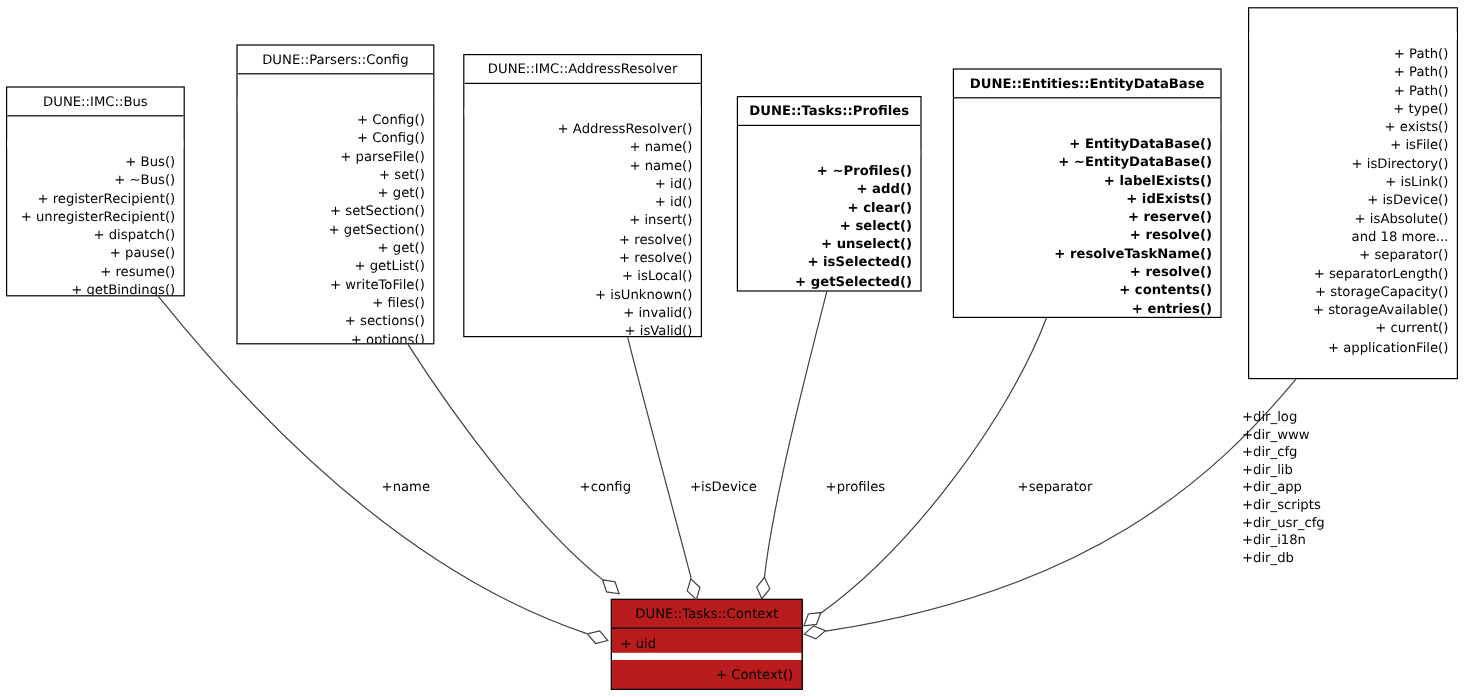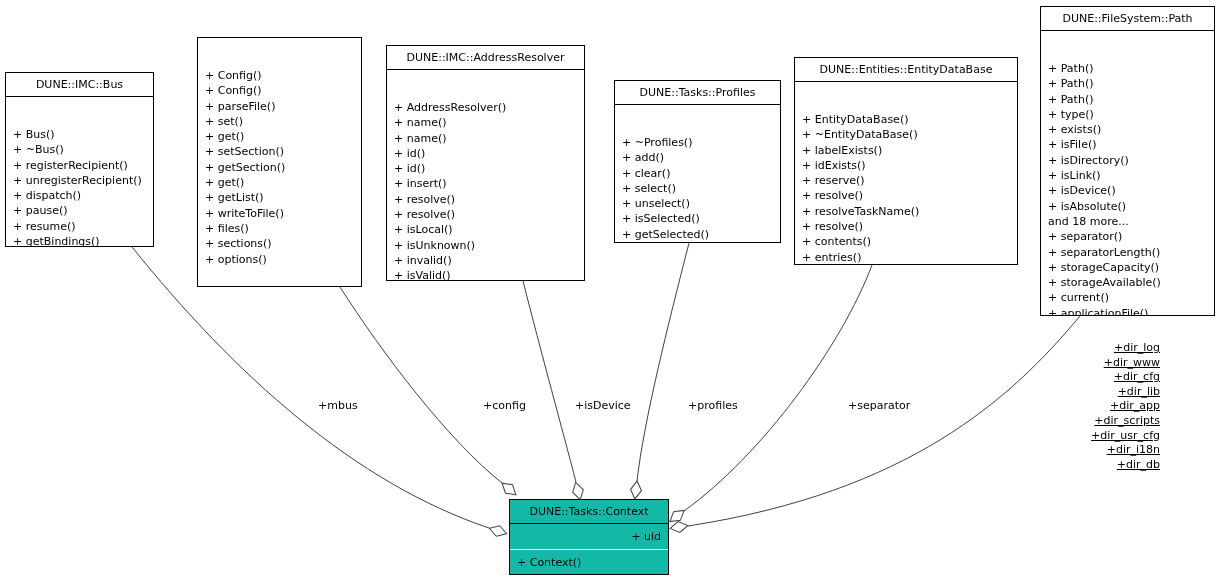--- a/index.html
+++ b/index.html
@@ -6,60 +6,61 @@
   #canvas {
     position:relative; width:1220px; height:581px;
     font-family:"DejaVu Sans", sans-serif; font-size:11px; color:#000;
     background:#ffffff; overflow:hidden;
   }
   .class-box {
     position:absolute; box-sizing:border-box;
     background:#ffffff; border:1px solid #000;
     overflow:hidden;
   }
-  .class-box.focus { background:#14b8a6; }
+  .class-box.focus { background:#b91c1c; }
   .class-title {
     text-align:center; line-height:13px; padding:5px 2px;
     border-bottom:1px solid #000; white-space:nowrap;
   }
   .class-attrs {
-    height:26px; box-sizing:border-box; border-bottom:1px solid #ffffff;
-    padding:6px 7px; line-height:13px;text-align:right;
+    height:26px; box-sizing:border-box; border-bottom:6px solid #ffffff;
+    padding:6px 7px; line-height:13px;
   }
   .class-methods {
-    padding:4px 7px; line-height:15.3px; text-align:left;
+    padding:4px 7px; line-height:15.3px; text-align:right;
   }
   .multiline { white-space:pre-line; }
   svg.edges {
     position:absolute; left:0; top:0; z-index:3; pointer-events:none;
   }
   .edge-label {
     position:absolute; z-index:4; line-height:13px; white-space:nowrap;
   }
-  .edge-label.block { text-align:right; line-height:14.6px; white-space:pre-line;text-decoration:underline; }
+  .edge-label.block { text-align:left; line-height:14.6px; white-space:pre-line; }
 </style>
 </head>
 <body>
 
 <div id="canvas">
 
   <div class="class-box" style="left:5px;top:72px;width:149px;height:175px;">
     <div class="class-title">DUNE::IMC::Bus</div>
     <div class="class-attrs"></div>
     <div class="class-methods multiline">+ Bus()
 + ~Bus()
 + registerRecipient()
 + unregisterRecipient()
 + dispatch()
 + pause()
 + resume()
 + getBindings()</div>
   </div>
 
   <div class="class-box" style="left:197px;top:37px;width:165px;height:250px;">
+    <div class="class-title">DUNE::Parsers::Config</div>
     <div class="class-attrs"></div>
     <div class="class-methods multiline">+ Config()
 + Config()
 + parseFile()
 + set()
 + get()
 + setSection()
 + getSection()
 + get()
 + getList()
@@ -79,49 +80,48 @@
 + id()
 + insert()
 + resolve()
 + resolve()
 + isLocal()
 + isUnknown()
 + invalid()
 + isValid()</div>
   </div>
 
-  <div class="class-box" style="left:614px;top:80px;width:167px;height:163px;">
+  <div class="class-box" style="left:614px;top:80px;width:154px;height:163px;font-weight:bold;">
     <div class="class-title">DUNE::Tasks::Profiles</div>
     <div class="class-attrs"></div>
     <div class="class-methods multiline">+ ~Profiles()
 + add()
 + clear()
 + select()
 + unselect()
 + isSelected()
 + getSelected()</div>
   </div>
 
-  <div class="class-box" style="left:794px;top:57px;width:224px;height:208px;">
+  <div class="class-box" style="left:794px;top:57px;width:224px;height:208px;font-weight:bold;">
     <div class="class-title">DUNE::Entities::EntityDataBase</div>
     <div class="class-attrs"></div>
     <div class="class-methods multiline">+ EntityDataBase()
 + ~EntityDataBase()
 + labelExists()
 + idExists()
 + reserve()
 + resolve()
 + resolveTaskName()
 + resolve()
 + contents()
 + entries()</div>
   </div>
 
   <div class="class-box" style="left:1040px;top:6px;width:175px;height:310px;">
-    <div class="class-title">DUNE::FileSystem::Path</div>
     <div class="class-attrs"></div>
     <div class="class-methods multiline">+ Path()
 + Path()
 + Path()
 + type()
 + exists()
 + isFile()
 + isDirectory()
 + isLink()
 + isDevice()
@@ -153,21 +153,21 @@
     <g fill="#ffffff" stroke="#404040" stroke-width="1">
       <polygon points="9,0 0,5.5 -9,0 0,-5.5" transform="translate(498,531) rotate(18)"></polygon>
       <polygon points="9,0 0,5.5 -9,0 0,-5.5" transform="translate(509,489) rotate(40)"></polygon>
       <polygon points="9,0 0,5.5 -9,0 0,-5.5" transform="translate(578,491) rotate(75)"></polygon>
       <polygon points="9,0 0,5.5 -9,0 0,-5.5" transform="translate(636,490) rotate(97)"></polygon>
       <polygon points="9,0 0,5.5 -9,0 0,-5.5" transform="translate(677,516) rotate(142)"></polygon>
       <polygon points="9,0 0,5.5 -9,0 0,-5.5" transform="translate(679,527) rotate(171)"></polygon>
     </g>
   </svg>
 
-  <div class="edge-label" style="left:318px;top:399px;">+mbus</div>
+  <div class="edge-label" style="left:318px;top:399px;">+name</div>
   <div class="edge-label" style="left:483px;top:399px;">+config</div>
   <div class="edge-label" style="left:575px;top:399px;">+isDevice</div>
   <div class="edge-label" style="left:688px;top:399px;">+profiles</div>
   <div class="edge-label" style="left:848px;top:399px;">+separator</div>
   <div class="edge-label block" style="left:1035px;top:341px;width:125px;">+dir_log
 +dir_www
 +dir_cfg
 +dir_lib
 +dir_app
 +dir_scripts

